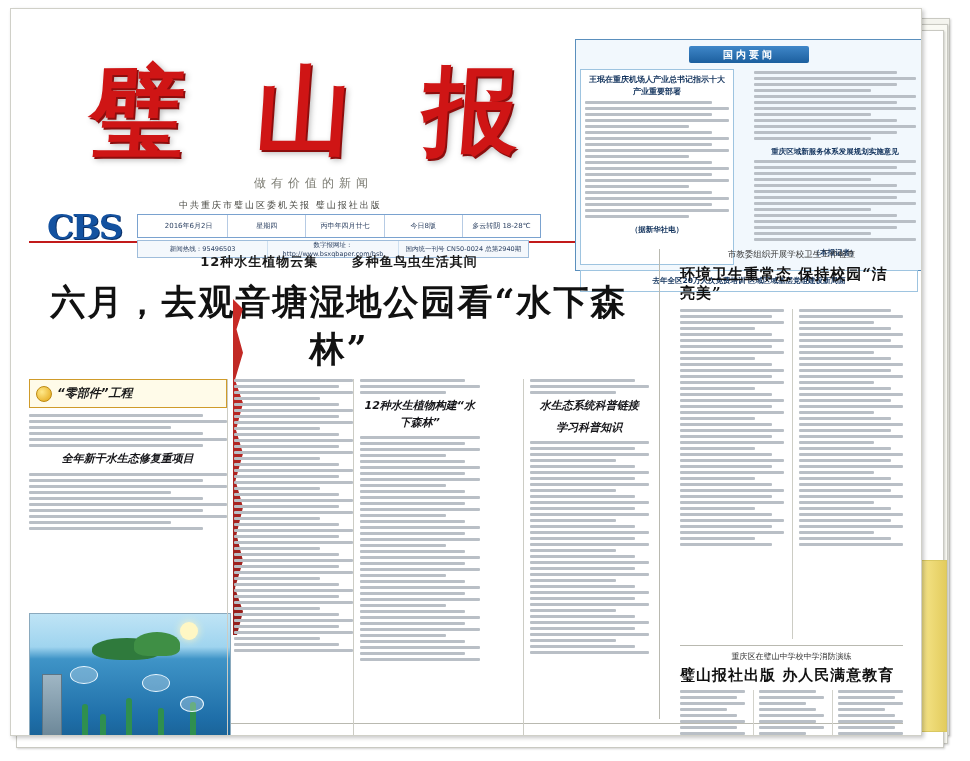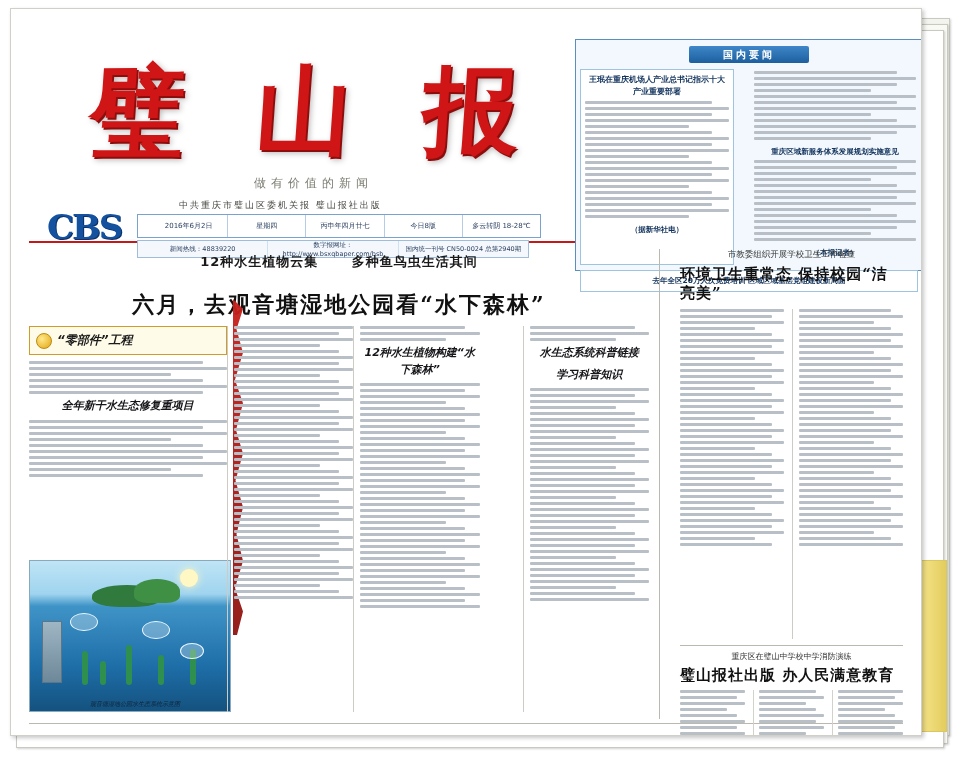--- a/index.html
+++ b/index.html
@@ -236,25 +236,25 @@
     font-size: 13px;
     font-weight: bold;
     color: #1a1a1a;
     letter-spacing: 1px;
     margin-top: 4px;
   }
   .kicker span { margin: 0 14px; }
   .headline {
     text-align: center;
     font-family: "DejaVu Serif", serif;
-    font-size: 22px;
+    font-size: 35px;
     font-weight: bold;
     color: #111;
     letter-spacing: 2px;
-    margin: 19px 0 6px 0;
+    margin: 8px 0 6px 0;
   }
 
   .lead-cols {
     display: flex;
     gap: 0;
     height: 386px;
     font-style: italic;
   }
   .lc {
     position: relative;
@@ -399,21 +399,21 @@
 
       <div class="infobar">
         <div>2016年6月2日</div>
         <div>星期四</div>
         <div>丙申年四月廿七</div>
         <div>今日8版</div>
         <div>多云转阴  18-28℃</div>
       </div>
 
       <div class="infobar2">
-        <div>新闻热线：48839220</div>
+        <div>新闻热线：95496503</div>
         <div>数字报网址：http://www.bsxqbaper.com/bsb</div>
         <div>国内统一刊号 CN50-0024  总第2940期</div>
       </div>
 
       <div class="topright">
         <div class="tr-banner">国内要闻</div>
 
         <div class="tr-inner">
 
           <div class="tr-left">

